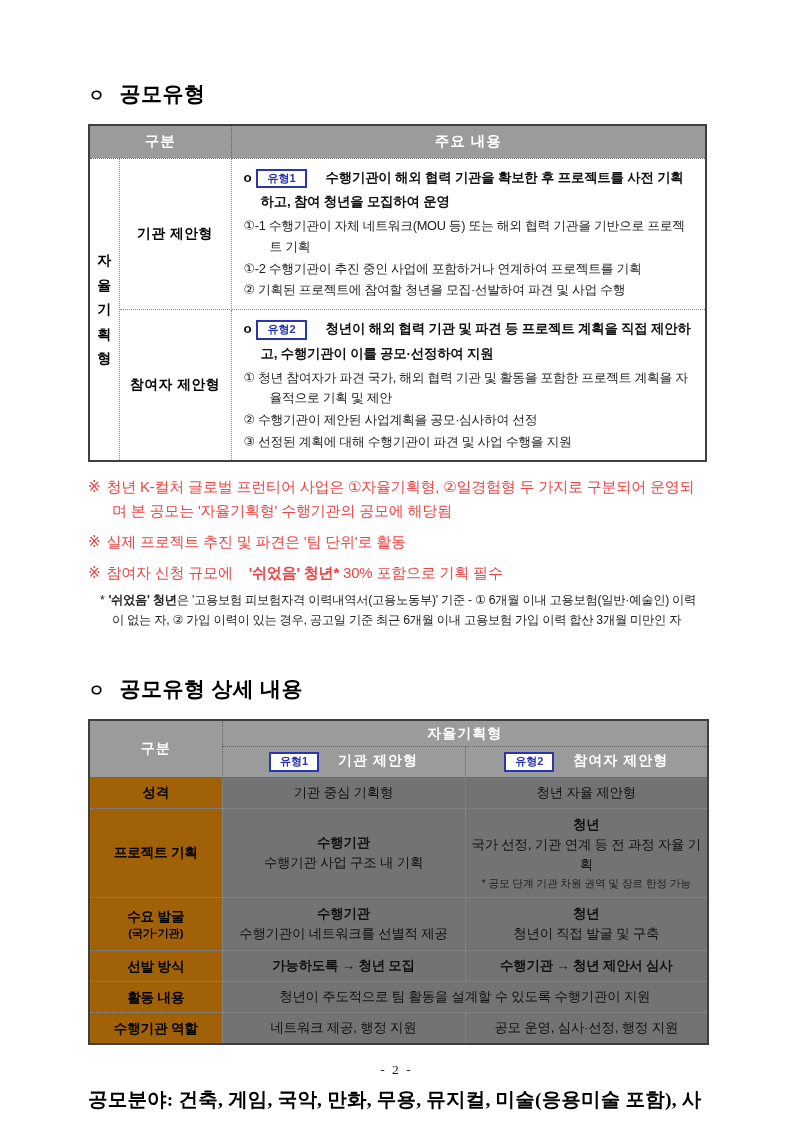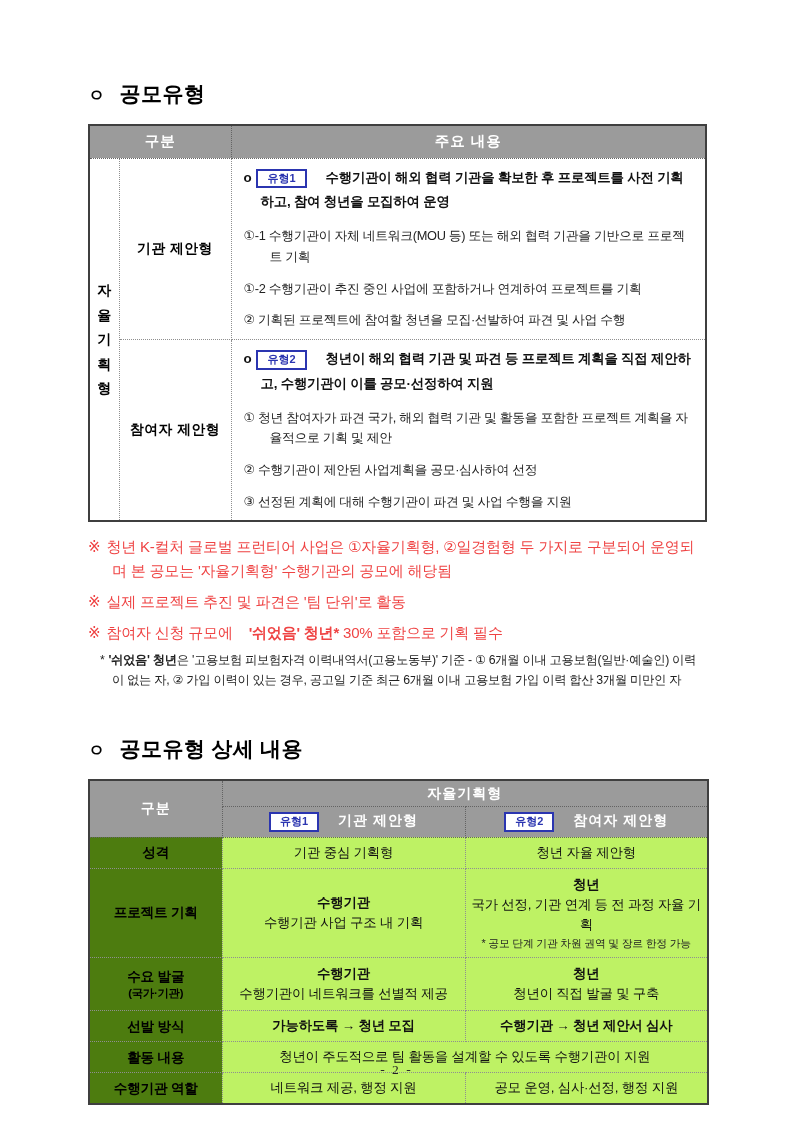--- a/index.html
+++ b/index.html
@@ -45,21 +45,21 @@
     padding-left:17px; text-indent:-17px; letter-spacing:-0.2px;
   }
   .lead .o-mark { font-weight:700; margin-right:5px; }
   .badge {
     display:inline-block; border:2px solid #2b35b0; color:#2b35b0; background:#fff;
     font-size:11px; font-weight:700; line-height:1.45; padding:0 9px;
     margin-right:19px; text-indent:0; letter-spacing:0;
   }
   .item {
     font-size:12.8px; color:#222; line-height:1.62;
-    padding-left:26px; text-indent:-26px; letter-spacing:-0.3px; margin-top:11px;
+    padding-left:26px; text-indent:-26px; letter-spacing:-0.3px; margin-top:1px;
   }
 
   
   .notes { margin-top:13px; }
   .note {
     font-size:15px; color:#ef4444; line-height:1.55; letter-spacing:-0.2px;
     padding-left:24px; text-indent:-24px; margin-top:8px;
   }
   .note .marker { margin-right:6px; }
   .note b { font-weight:700;margin-left:12px; }
@@ -68,22 +68,22 @@
     padding-left:12px; text-indent:-12px; letter-spacing:-0.3px;
   }
   .footnote .marker { margin-right:4px; }
 
   
   .sec2-title { margin-top:44px; }
   .t2 { margin-top:16px; }
   .t2 .h1 th { height:26px; font-size:14px; }
   .t2 .h2 th { height:31px; font-size:14px; }
   .t2 .gubun-th { width:133px; }
-  .t2 td { font-size:13.4px; text-align:center; vertical-align:middle; background:#bef264; padding:6px 4px; color:#111; letter-spacing:-0.2px; }
-  .t2 .row-label { background:#4d7c0f; font-weight:700; color:#000; font-size:13.6px; line-height:1.3; }
+  .t2 td { font-size:13.4px; text-align:center; vertical-align:middle; background:#737373; padding:6px 4px; color:#111; letter-spacing:-0.2px; }
+  .t2 .row-label { background:#a16207; font-weight:700; color:#000; font-size:13.6px; line-height:1.3; }
   .t2 .row-label .sub { font-size:11.3px; font-weight:700; display:block; }
   .cell-title { font-weight:700; display:block; line-height:1.5; }
   .cell-sub { display:block; line-height:1.5; }
   .cell-note { display:block; font-size:10.8px; color:#222; line-height:1.5; }
   .bold-val { font-weight:700; }
 
   
   .sec3 {
     margin-top:36px;
     font-family:"Liberation Serif","DejaVu Serif",serif;

